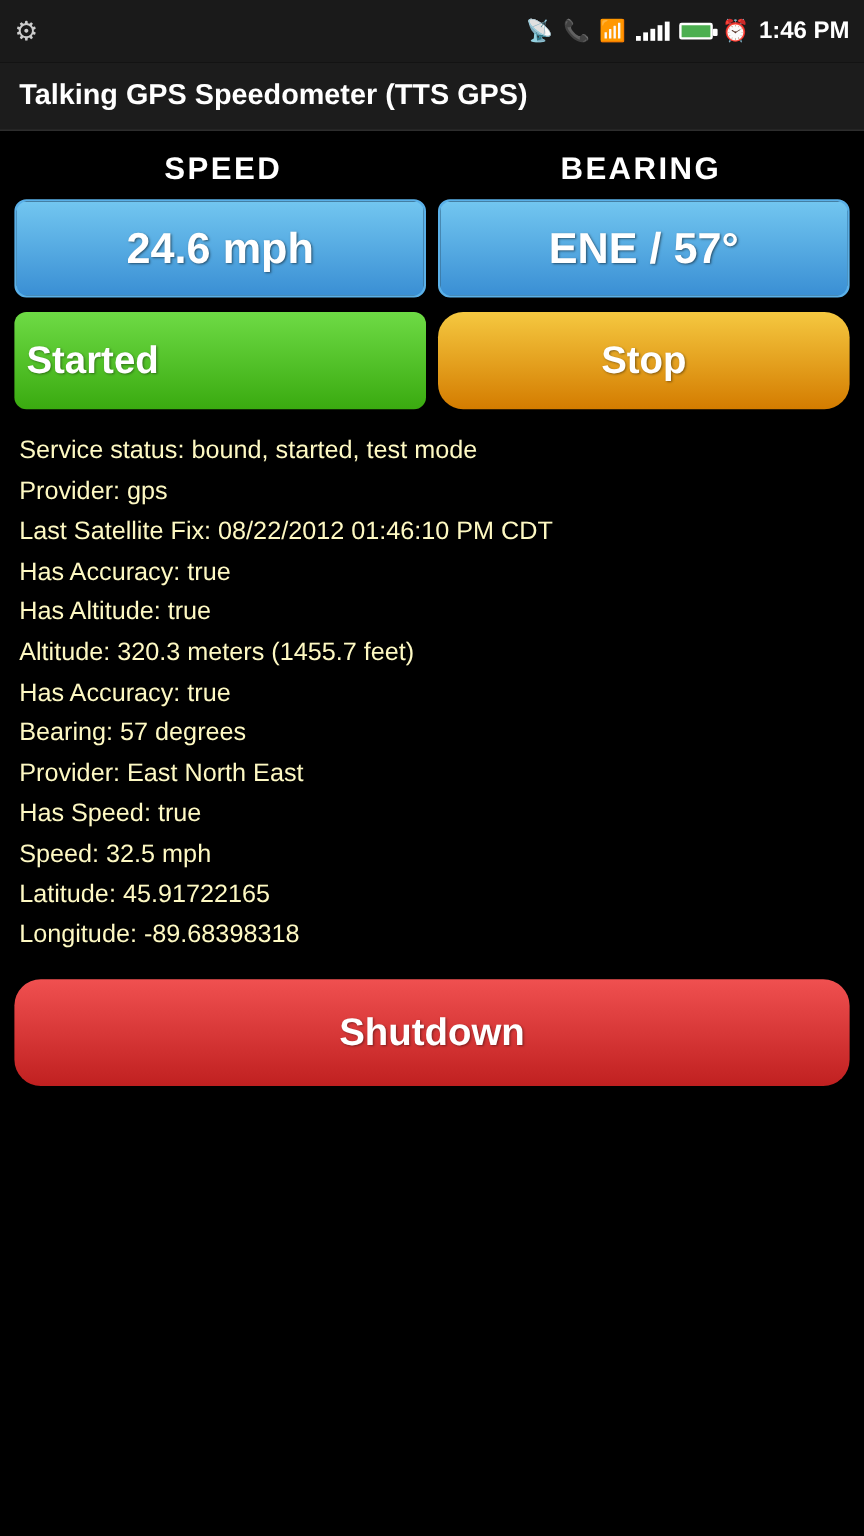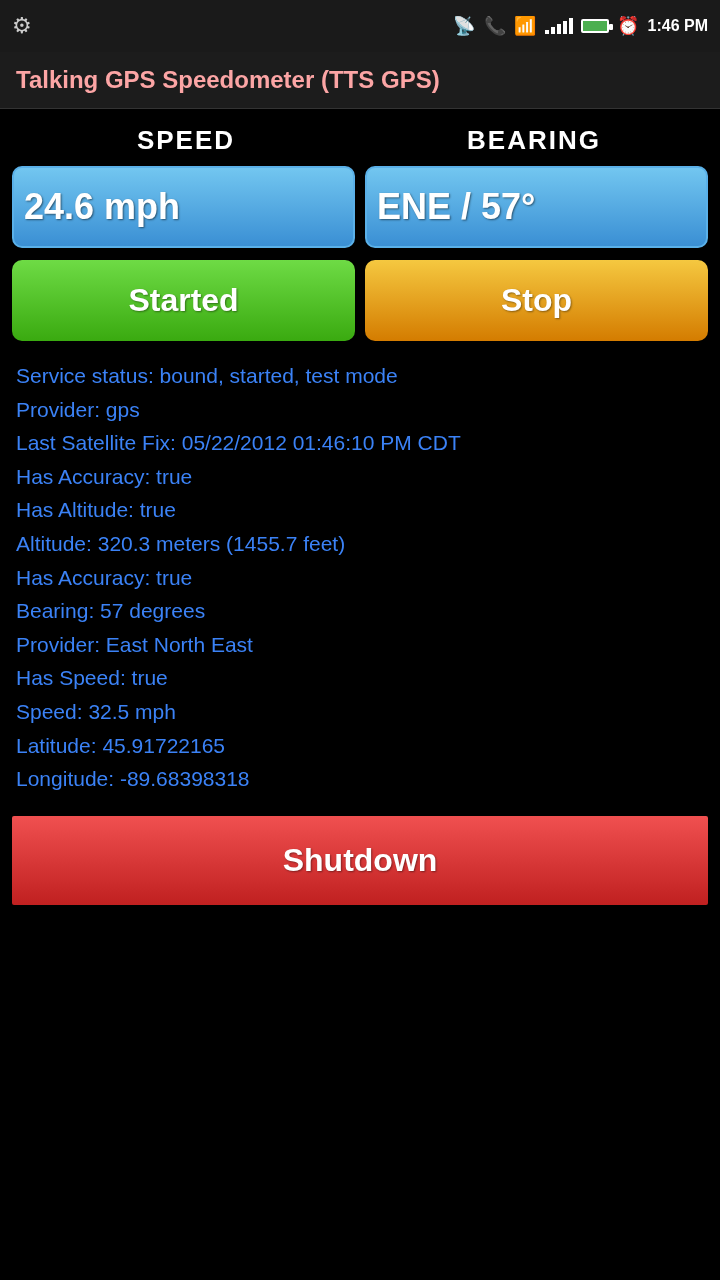--- a/index.html
+++ b/index.html
@@ -25,37 +25,37 @@
       display: flex;
       align-items: center;
     }
     .status-bar-right {
       display: flex;
       align-items: center;
       gap: 8px;
     }
     .status-time {
       color: #fff;
-      font-size: 16px;
+      font-size: 20px;
       font-weight: bold;
     }
     
     .gear-shape {
       font-size: 22px;
       color: #ccc;
     }
 
     
     .title-bar {
       background: #1c1c1c;
       padding: 14px 16px;
       border-bottom: 1px solid #333;
     }
     .title-bar-text {
-      color: #fca5a5;
+      color: #ffffff;
       font-size: 24px;
       font-weight: bold;
     }
 
     
     .main-content {
       padding: 16px 12px;
     }
 
     
@@ -77,21 +77,21 @@
     .metrics-values {
       display: flex;
       gap: 10px;
       margin-bottom: 12px;
     }
     .metric-box {
       flex: 1;
       background: linear-gradient(to bottom, #72c6f0, #3a8fd4);
       border-radius: 10px;
       padding: 18px 10px;
-      text-align: left;
+      text-align: center;
       border: 2px solid #5ab0e8;
     }
     .metric-value {
       font-size: 36px;
       font-weight: bold;
       color: #fff;
       text-shadow: 1px 1px 2px rgba(0,0,0,0.5);
     }
 
     
@@ -103,54 +103,54 @@
     .btn-started {
       flex: 1;
       background: linear-gradient(to bottom, #6edb45, #3aaa10);
       border: none;
       border-radius: 10px;
       padding: 10px 10px;
       color: #fff;
       font-size: 32px;
       font-weight: bold;
       cursor: pointer;
-      text-align: center;
+      text-align: left;
       text-shadow: 1px 1px 2px rgba(0,0,0,0.4);
     }
     .btn-stop {
       flex: 1;
       background: linear-gradient(to bottom, #f5c840, #d47c00);
       border: none;
-      border-radius: 10px;
+      border-radius: 21px;
       padding: 22px 10px;
       color: #fff;
       font-size: 32px;
       font-weight: bold;
       cursor: pointer;
       text-align: center;
       text-shadow: 1px 1px 2px rgba(0,0,0,0.4);
     }
 
     
     .status-info {
       padding: 0 4px;
       margin-bottom: 20px;
     }
     .status-info p {
       font-size: 21px;
-      color: #3b82f6;
+      color: #fef9c3;
       line-height: 1.6;
     }
 
     
     .btn-shutdown {
       width: 100%;
       background: linear-gradient(to bottom, #f05050, #c02020);
       border: none;
-      border-radius: 2px;
+      border-radius: 22px;
       padding: 26px 7px;
       color: #fff;
       font-size: 32px;
       font-weight: bold;
       cursor: pointer;
       text-align: center;
       margin-bottom: 16px;
       text-shadow: 1px 1px 2px rgba(0,0,0,0.4);
     }
 
@@ -237,21 +237,21 @@
   
   <div class="action-buttons">
     <button class="btn-started">Started</button>
     <button class="btn-stop">Stop</button>
   </div>
 
   
   <div class="status-info">
     <p>Service status: bound, started, test mode</p>
     <p>Provider: gps</p>
-    <p>Last Satellite Fix: 05/22/2012 01:46:10 PM CDT</p>
+    <p>Last Satellite Fix: 08/22/2012 01:46:10 PM CDT</p>
     <p>Has Accuracy: true</p>
     <p>Has Altitude: true</p>
     <p>Altitude: 320.3 meters (1455.7 feet)</p>
     <p>Has Accuracy: true</p>
     <p>Bearing: 57 degrees</p>
     <p>Provider: East North East</p>
     <p>Has Speed: true</p>
     <p>Speed: 32.5 mph</p>
     <p>Latitude: 45.91722165</p>
     <p>Longitude: -89.68398318</p>

